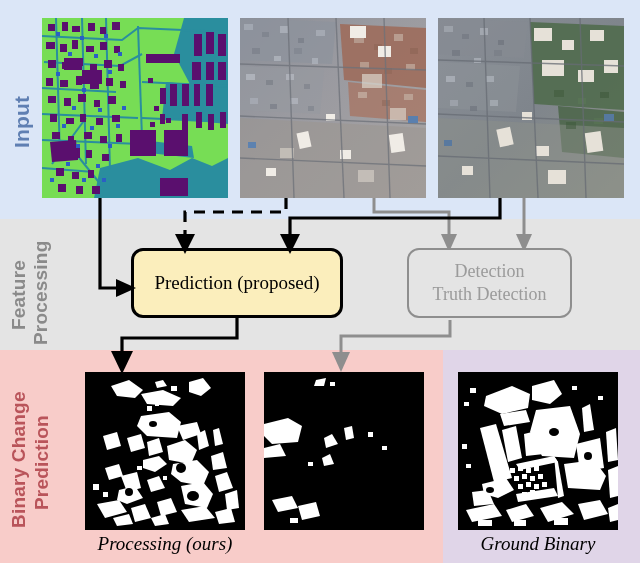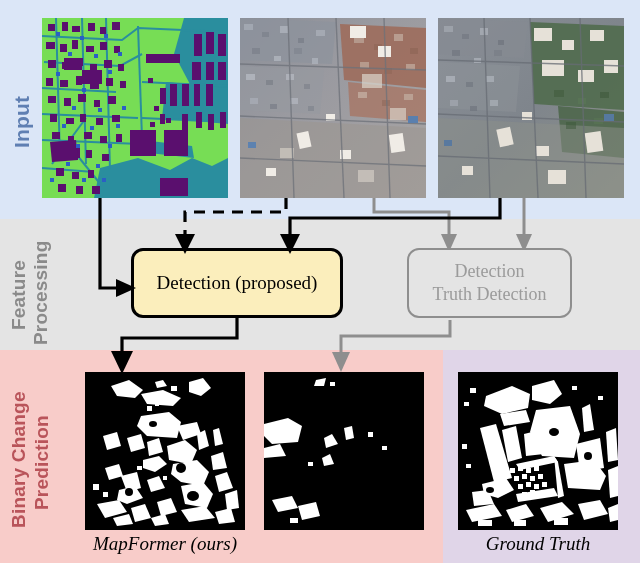--- a/index.html
+++ b/index.html
@@ -446,21 +446,21 @@
       <path d="M450 320 L450 336 L341 336 L341 358"></path>
     </g>
     <g fill="#8e8e8e">
       <polygon points="449,252 441,234 457,234"></polygon>
       <polygon points="524,252 516,234 532,234"></polygon>
       <polygon points="341,372 332,352 350,352"></polygon>
     </g>
   </svg>
 
   <div class="procbox" id="box-proposed">
-    <span>Detection (proposed)</span>
+    <span>Prediction (proposed)</span>
   </div>
 
   <div class="procbox" id="box-existing">
     <span>Detection</span>
     <span>Truth Detection</span>
   </div>
 
   <svg id="connectors-top">
     <g stroke="#000000" stroke-width="3.2" fill="none">
 
@@ -616,16 +616,16 @@
         <rect x="140" y="24" width="5" height="4"></rect>
       </g>
       <g fill="#000000">
         <ellipse cx="96" cy="60" rx="5" ry="4"></ellipse>
         <ellipse cx="130" cy="84" rx="4" ry="4"></ellipse>
         <ellipse cx="32" cy="118" rx="4" ry="3"></ellipse>
       </g>
     </svg>
   </div>
 
-  <div class="caption" id="cap-mapformer">MapFormer (ours)</div>
-  <div class="caption" id="cap-groundtruth">Ground Truth</div>
+  <div class="caption" id="cap-mapformer">Processing (ours)</div>
+  <div class="caption" id="cap-groundtruth">Ground Binary</div>
 
 </div>
 
 </body></html>

